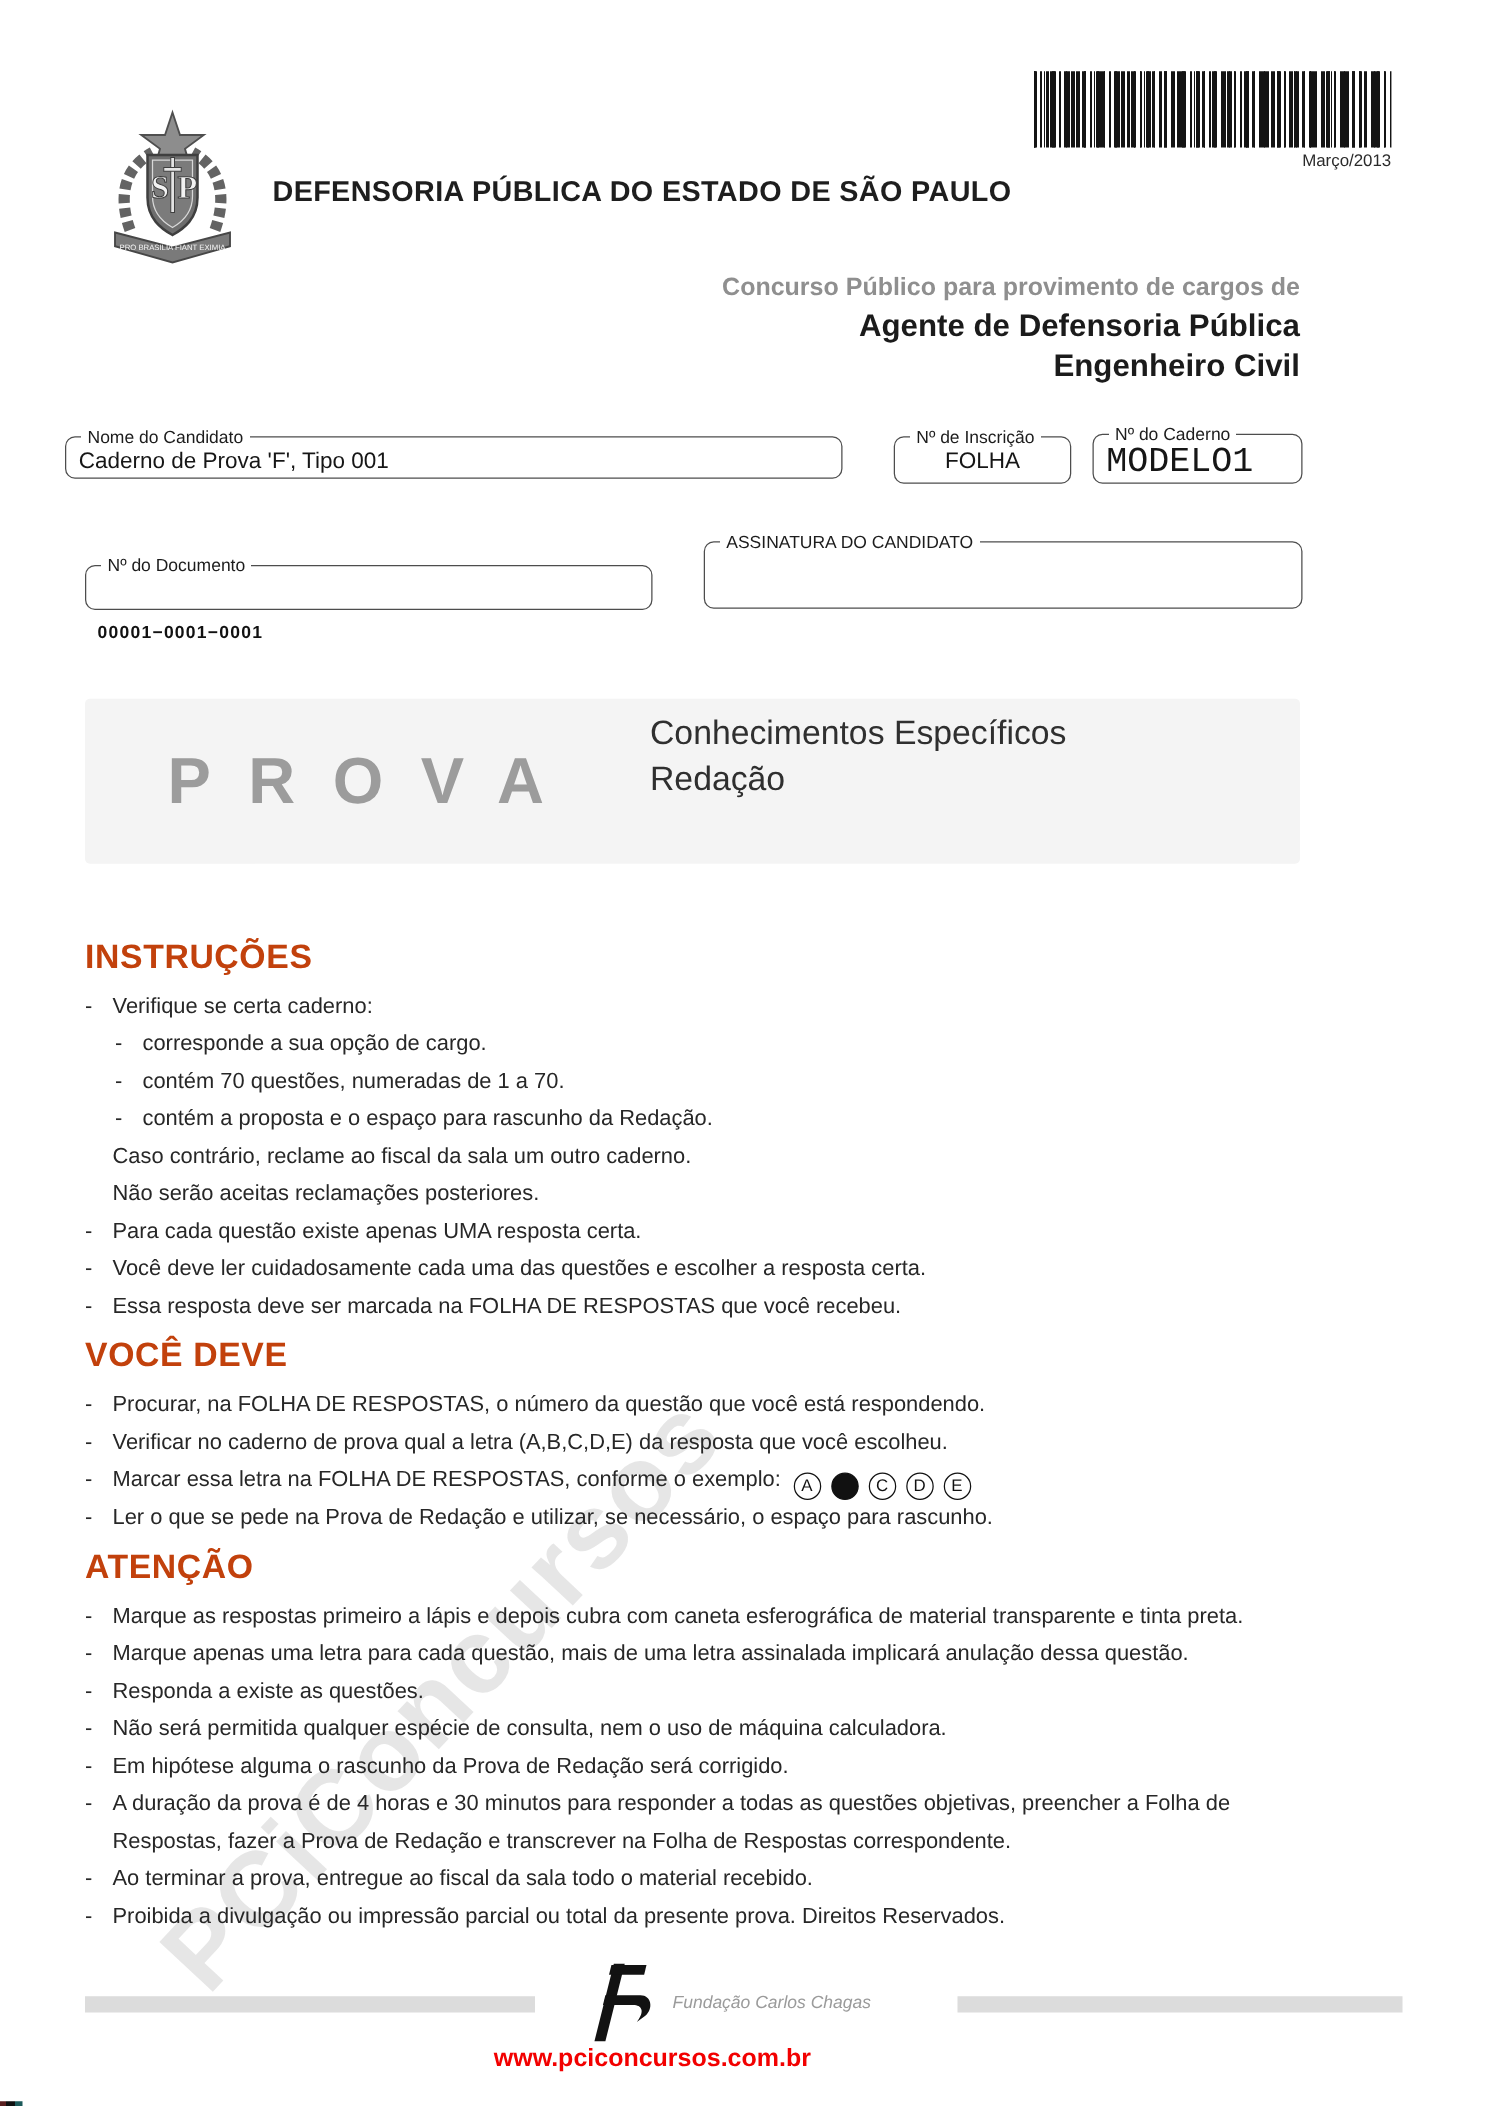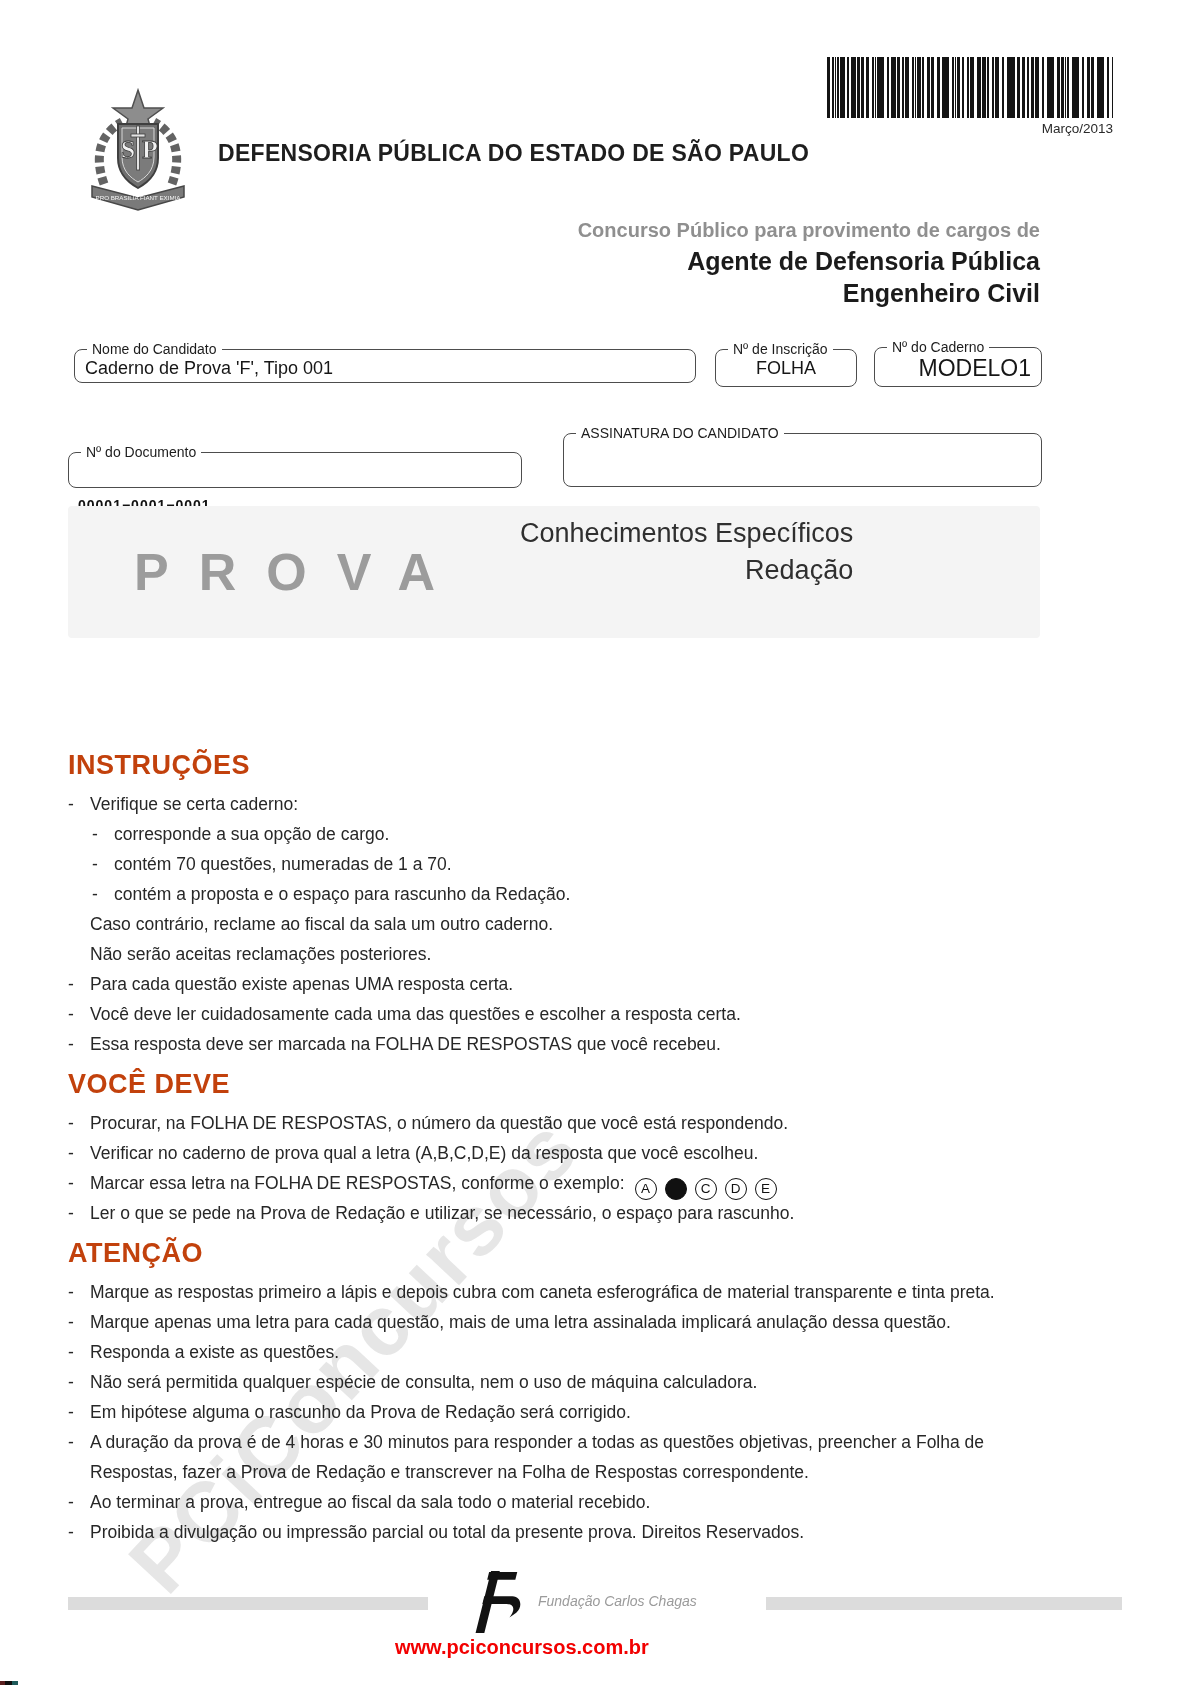--- a/index.html
+++ b/index.html
@@ -20,30 +20,30 @@
       repeating-linear-gradient(90deg,#141414 0 3px,transparent 3px 13px),
       repeating-linear-gradient(90deg,#141414 0 1px,transparent 1px 17px);}
   #issue-date{left:913px;top:121px;width:200px;text-align:right;font-size:13.5px;color:#2a2a2a;}
   #contest-line{right:151px;top:219px;font-size:20px;font-weight:700;color:#8f8f8f;white-space:nowrap;}
   #role-line1{right:151px;top:247px;font-size:25px;font-weight:700;color:#1b1b1b;white-space:nowrap;}
   #role-line2{right:151px;top:279px;font-size:25px;font-weight:700;color:#1b1b1b;white-space:nowrap;}
   
   fieldset{position:absolute;border:1.6px solid #4d4d4d;border-radius:8px;margin:0;padding:0 8px;background:#fff;}
   legend{font-size:14px;color:#1c1c1c;padding:0 5px;margin-left:4px;white-space:nowrap;}
   .fs-value{font-size:18px;color:#161616;padding:1px 2px 6px 2px;}
-  #fs-name{left:74px;top:341px;width:604px;height:40px;}
+  #fs-name{left:52px;top:341px;width:604px;height:40px;}
   #fs-inscr{left:715px;top:341px;width:124px;height:44px;}
   #fs-inscr .fs-value{text-align:center;}
   #fs-caderno{left:874px;top:339px;width:150px;height:46px;}
-  #fs-caderno .fs-value{text-align:right;font-size:23px;padding-top:0;}
+  #fs-caderno .fs-value{text-align:left;font-size:28px;padding-top:0;font-family:Liberation Mono, monospace;}
   #fs-doc{left:68px;top:444px;width:436px;height:42px;}
   #fs-assin{left:563px;top:425px;width:461px;height:60px;}
   #serial{left:78px;top:497px;font-size:14px;font-weight:700;letter-spacing:1px;color:#111;}
   
-  #prova-box{left:68px;top:506px;width:972px;height:132px;background:#f4f4f4;border-radius:4px;text-align:right;}
+  #prova-box{left:68px;top:559px;width:972px;height:132px;background:#f4f4f4;border-radius:4px;}
   #prova-title{position:absolute;left:66px;top:0;height:132px;line-height:132px;
     font-size:52px;font-weight:700;color:#9c9c9c;letter-spacing:30px;white-space:nowrap;}
   #prova-subjects{position:absolute;left:452px;top:9px;font-size:27px;color:#2f2f2f;line-height:37px;}
   
   #sections{position:absolute;left:68px;top:750px;width:985px;z-index:1;}
   #sections h2{font-size:27px;margin:10px 0 8px;color:#c2410c;letter-spacing:0.5px;}
   #sections h2:first-child{margin-top:0;}
   .row{display:flex;align-items:flex-start;font-size:17.5px;line-height:30px;color:#272727;}
   .dash{width:22px;flex:0 0 22px;}
   .ind1{margin-left:24px;}

